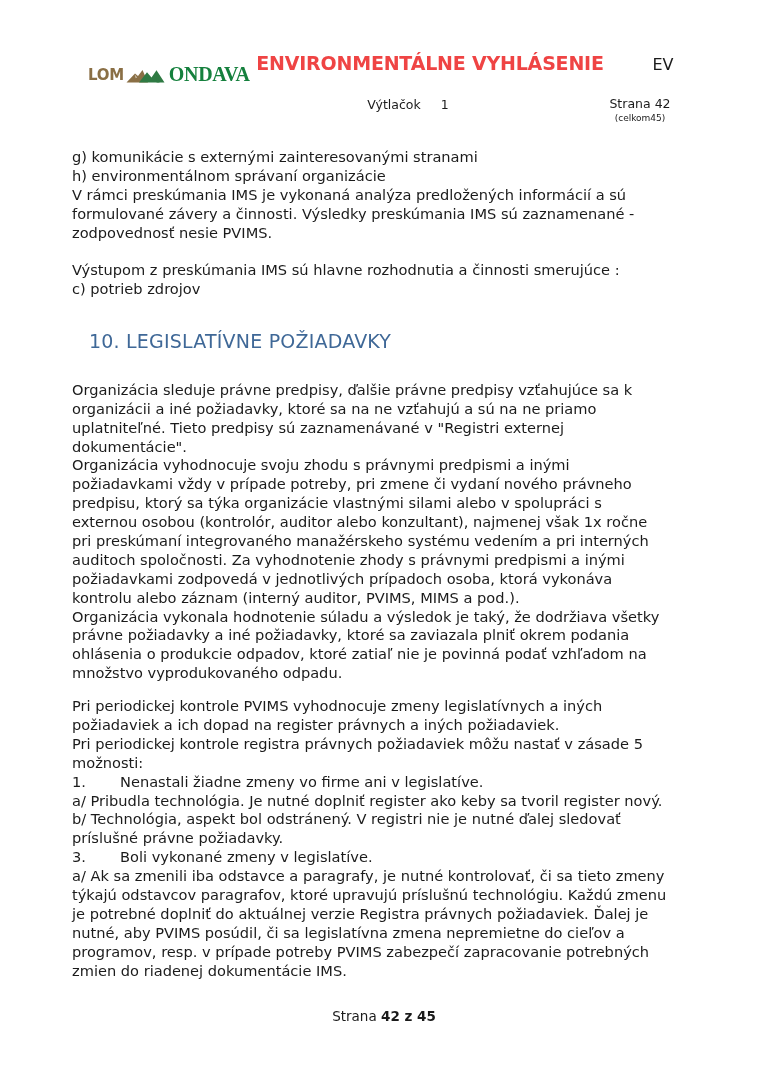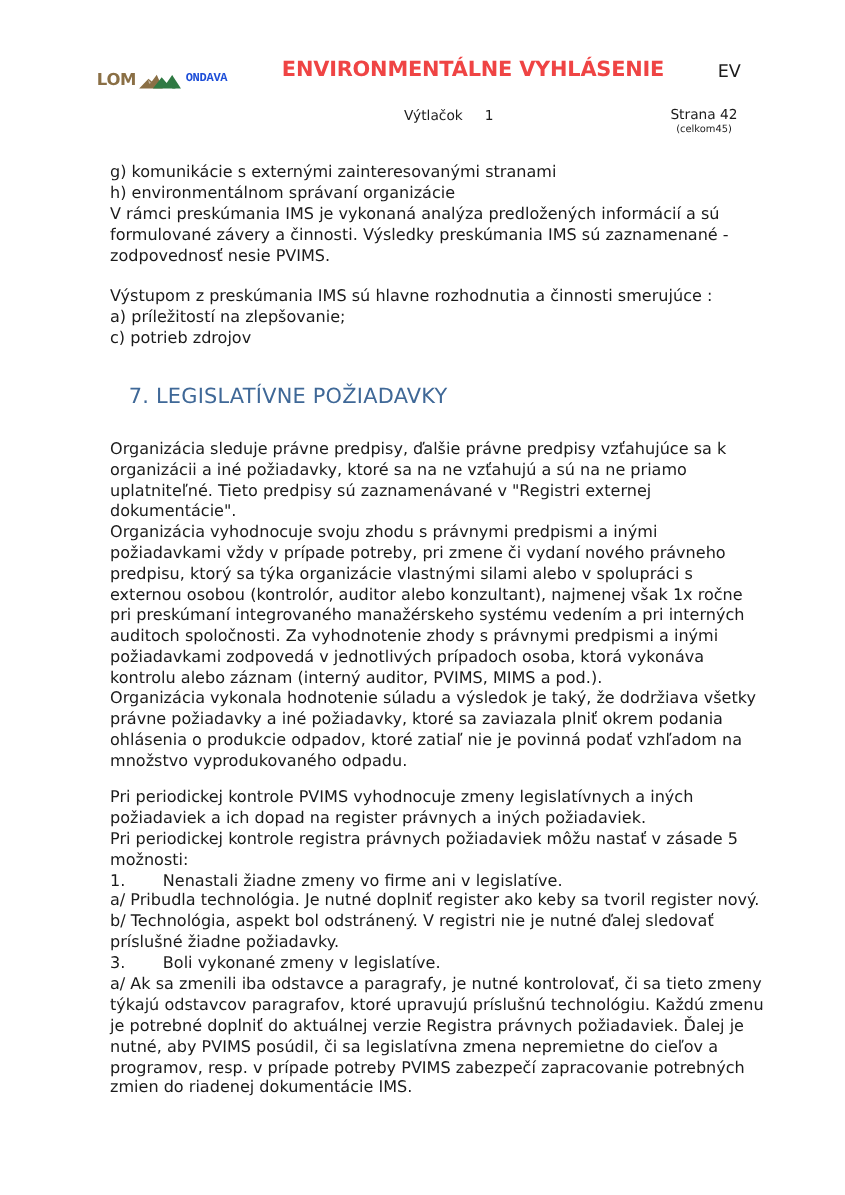--- a/index.html
+++ b/index.html
@@ -55,25 +55,25 @@
   }
   .logo-mark {
     display: inline-block;
     width: 46px;
     height: 17px;
     margin: 0 1px 0 2px;
     position: relative;
     top: 1px;
   }
   .logo-ondava {
-    font-family: Liberation Mono, monospace;
+    font-family: Liberation Serif, serif;
     font-weight: bold;
-    font-size: 11px;
+    font-size: 20px;
     letter-spacing: -0.3px;
-    color: #1d4ed8;
+    color: #15803d;
     margin-left: -4px;
   }
 
   .header-title {
     flex: 1 1 auto;
     text-align: center;
     font-family: "DejaVu Sans", "Liberation Sans", sans-serif;
     font-weight: bold;
     font-size: 19px;
     letter-spacing: -0.2px;
@@ -121,21 +121,21 @@
     font-size: 9px;
     color: #1b1b1b;
     display: block;
     margin-top: 1px;
   }
 
   
   .content {
     position: absolute;
     top: 148px;
-    left: 100px;
+    left: 72px;
     width: 596px;
     font-size: 14.6px;
     line-height: 1.295;
     color: #1b1b1b;
   }
 
   .block { margin: 0; }
   .block p {
     margin: 0;
     text-align: justify;
@@ -236,26 +236,25 @@
       <p>V rámci preskúmania IMS je vykonaná analýza predložených informácií a sú formulované závery a činnosti. Výsledky preskúmania IMS sú zaznamenané - zodpovednosť nesie PVIMS.</p>
     </div>
 
     <div class="spacer-md"></div>
 
     <div class="block">
       <p class="nojustify">Výstupom z preskúmania IMS sú hlavne rozhodnutia a činnosti smerujúce :</p>
     </div>
 
     <div class="block">
-      <p class="list-line">a) príležitostí na zlepšovanie;</p>
       <p class="list-line">c) potrieb zdrojov</p>
     </div>
 
     <div class="heading-wrap">
-      <h2 class="section-heading">7. LEGISLATÍVNE POŽIADAVKY</h2>
+      <h2 class="section-heading">10. LEGISLATÍVNE POŽIADAVKY</h2>
     </div>
 
     <div class="block">
       <p>Organizácia sleduje právne predpisy, ďalšie právne predpisy vzťahujúce sa k organizácii a iné požiadavky, ktoré sa na ne vzťahujú a sú na ne priamo uplatniteľné. Tieto predpisy sú zaznamenávané v "Registri externej dokumentácie".</p>
     </div>
 
     <div class="block">
       <p>Organizácia vyhodnocuje svoju zhodu s právnymi predpismi a inými požiadavkami vždy v prípade potreby, pri zmene či vydaní nového právneho predpisu, ktorý sa týka organizácie vlastnými silami alebo v spolupráci s externou osobou (kontrolór, auditor alebo konzultant), najmenej však 1x ročne pri preskúmaní integrovaného manažérskeho systému vedením a pri interných auditoch spoločnosti. Za vyhodnotenie zhody s právnymi predpismi a inými požiadavkami zodpovedá v jednotlivých prípadoch osoba, ktorá vykonáva kontrolu alebo záznam (interný auditor, PVIMS, MIMS a pod.).</p>
     </div>
 
@@ -272,24 +271,27 @@
     <div class="block">
       <p>Pri periodickej kontrole registra právnych požiadaviek môžu nastať v zásade 5 možnosti:</p>
     </div>
 
     <div class="block">
       <p class="num-item"><span class="num-lbl">1.</span><span>Nenastali žiadne zmeny vo firme ani v legislatíve.</span></p>
     </div>
 
     <div class="block">
       <p class="nojustify">a/ Pribudla technológia. Je nutné doplniť register ako keby sa tvoril register nový.</p>
-      <p>b/ Technológia, aspekt bol odstránený. V registri nie je nutné ďalej sledovať príslušné žiadne požiadavky.</p>
+      <p>b/ Technológia, aspekt bol odstránený. V registri nie je nutné ďalej sledovať príslušné právne požiadavky.</p>
     </div>
 
     <div class="block">
       <p class="num-item"><span class="num-lbl">3.</span><span>Boli vykonané zmeny v legislatíve.</span></p>
       <p>a/ Ak sa zmenili iba odstavce a paragrafy, je nutné kontrolovať, či sa tieto zmeny týkajú odstavcov paragrafov, ktoré upravujú príslušnú technológiu. Každú zmenu je potrebné doplniť do aktuálnej verzie Registra právnych požiadaviek. Ďalej je nutné, aby PVIMS posúdil, či sa legislatívna zmena nepremietne do cieľov a programov, resp. v prípade potreby PVIMS zabezpečí zapracovanie potrebných zmien do riadenej dokumentácie IMS.</p>
     </div>
 
   </div>
 
+  <div class="doc-footer">
+    <span>Strana </span><span class="ft-bold">42 z 45</span>
+  </div>
 
 </div>
 
 </body></html>

